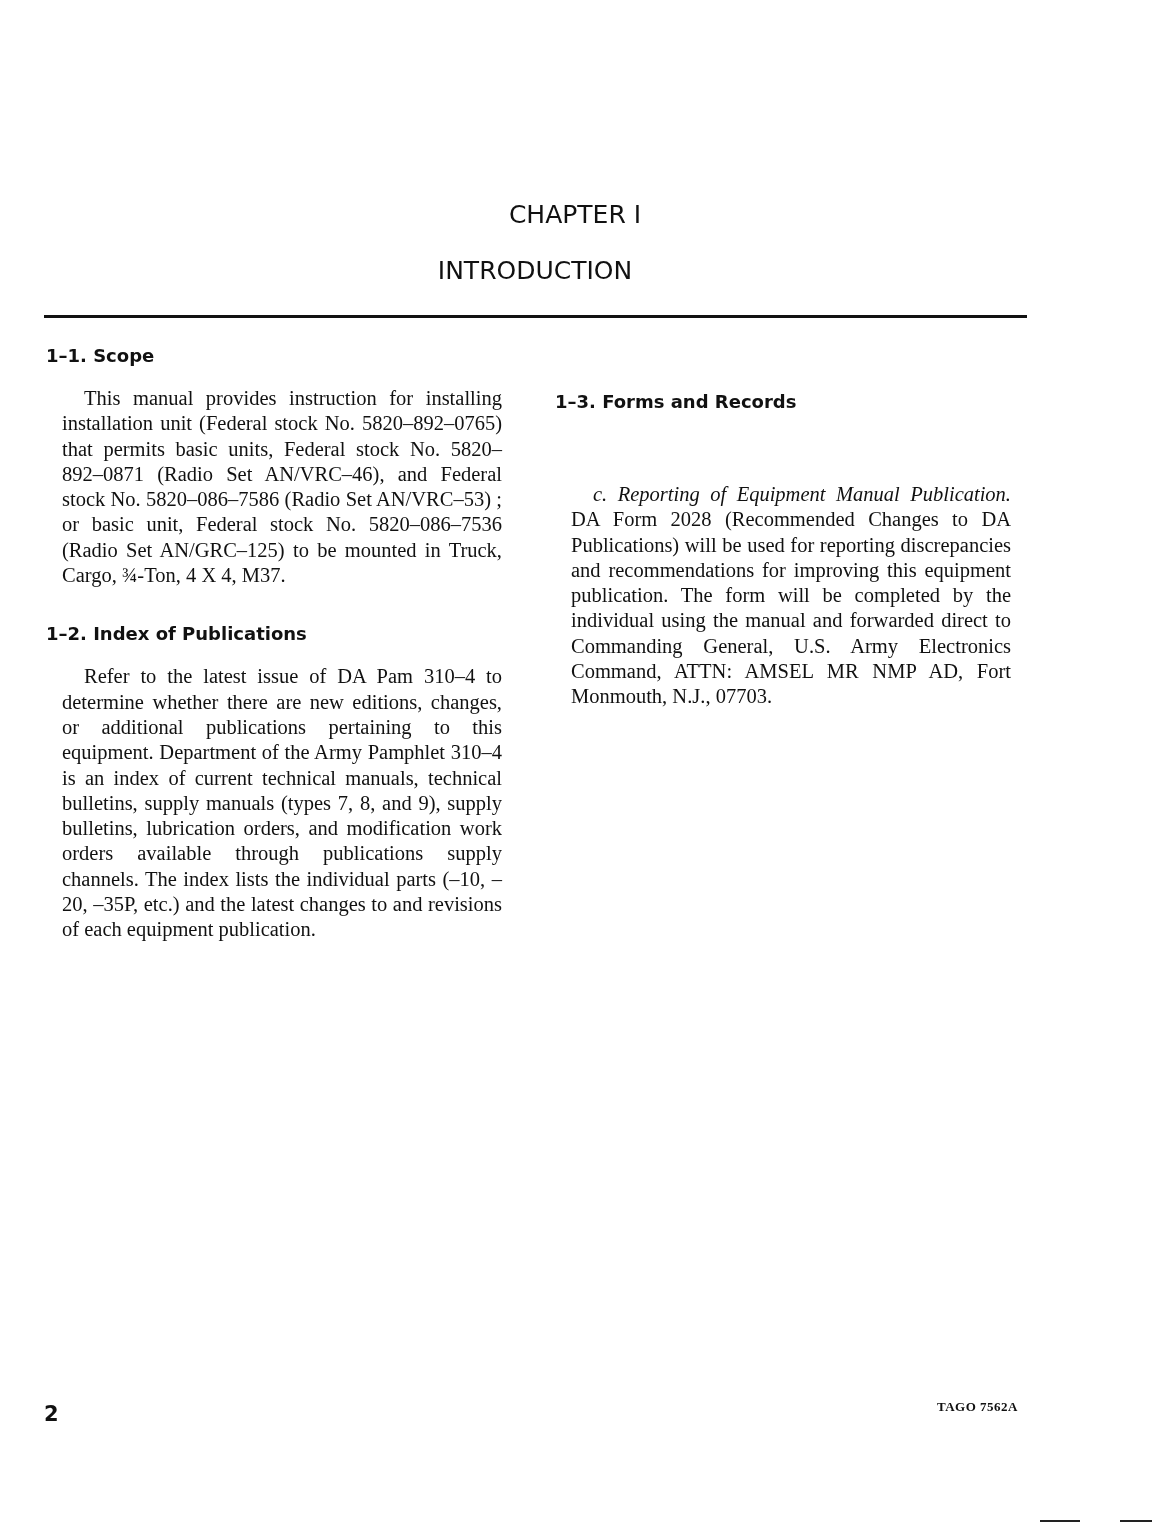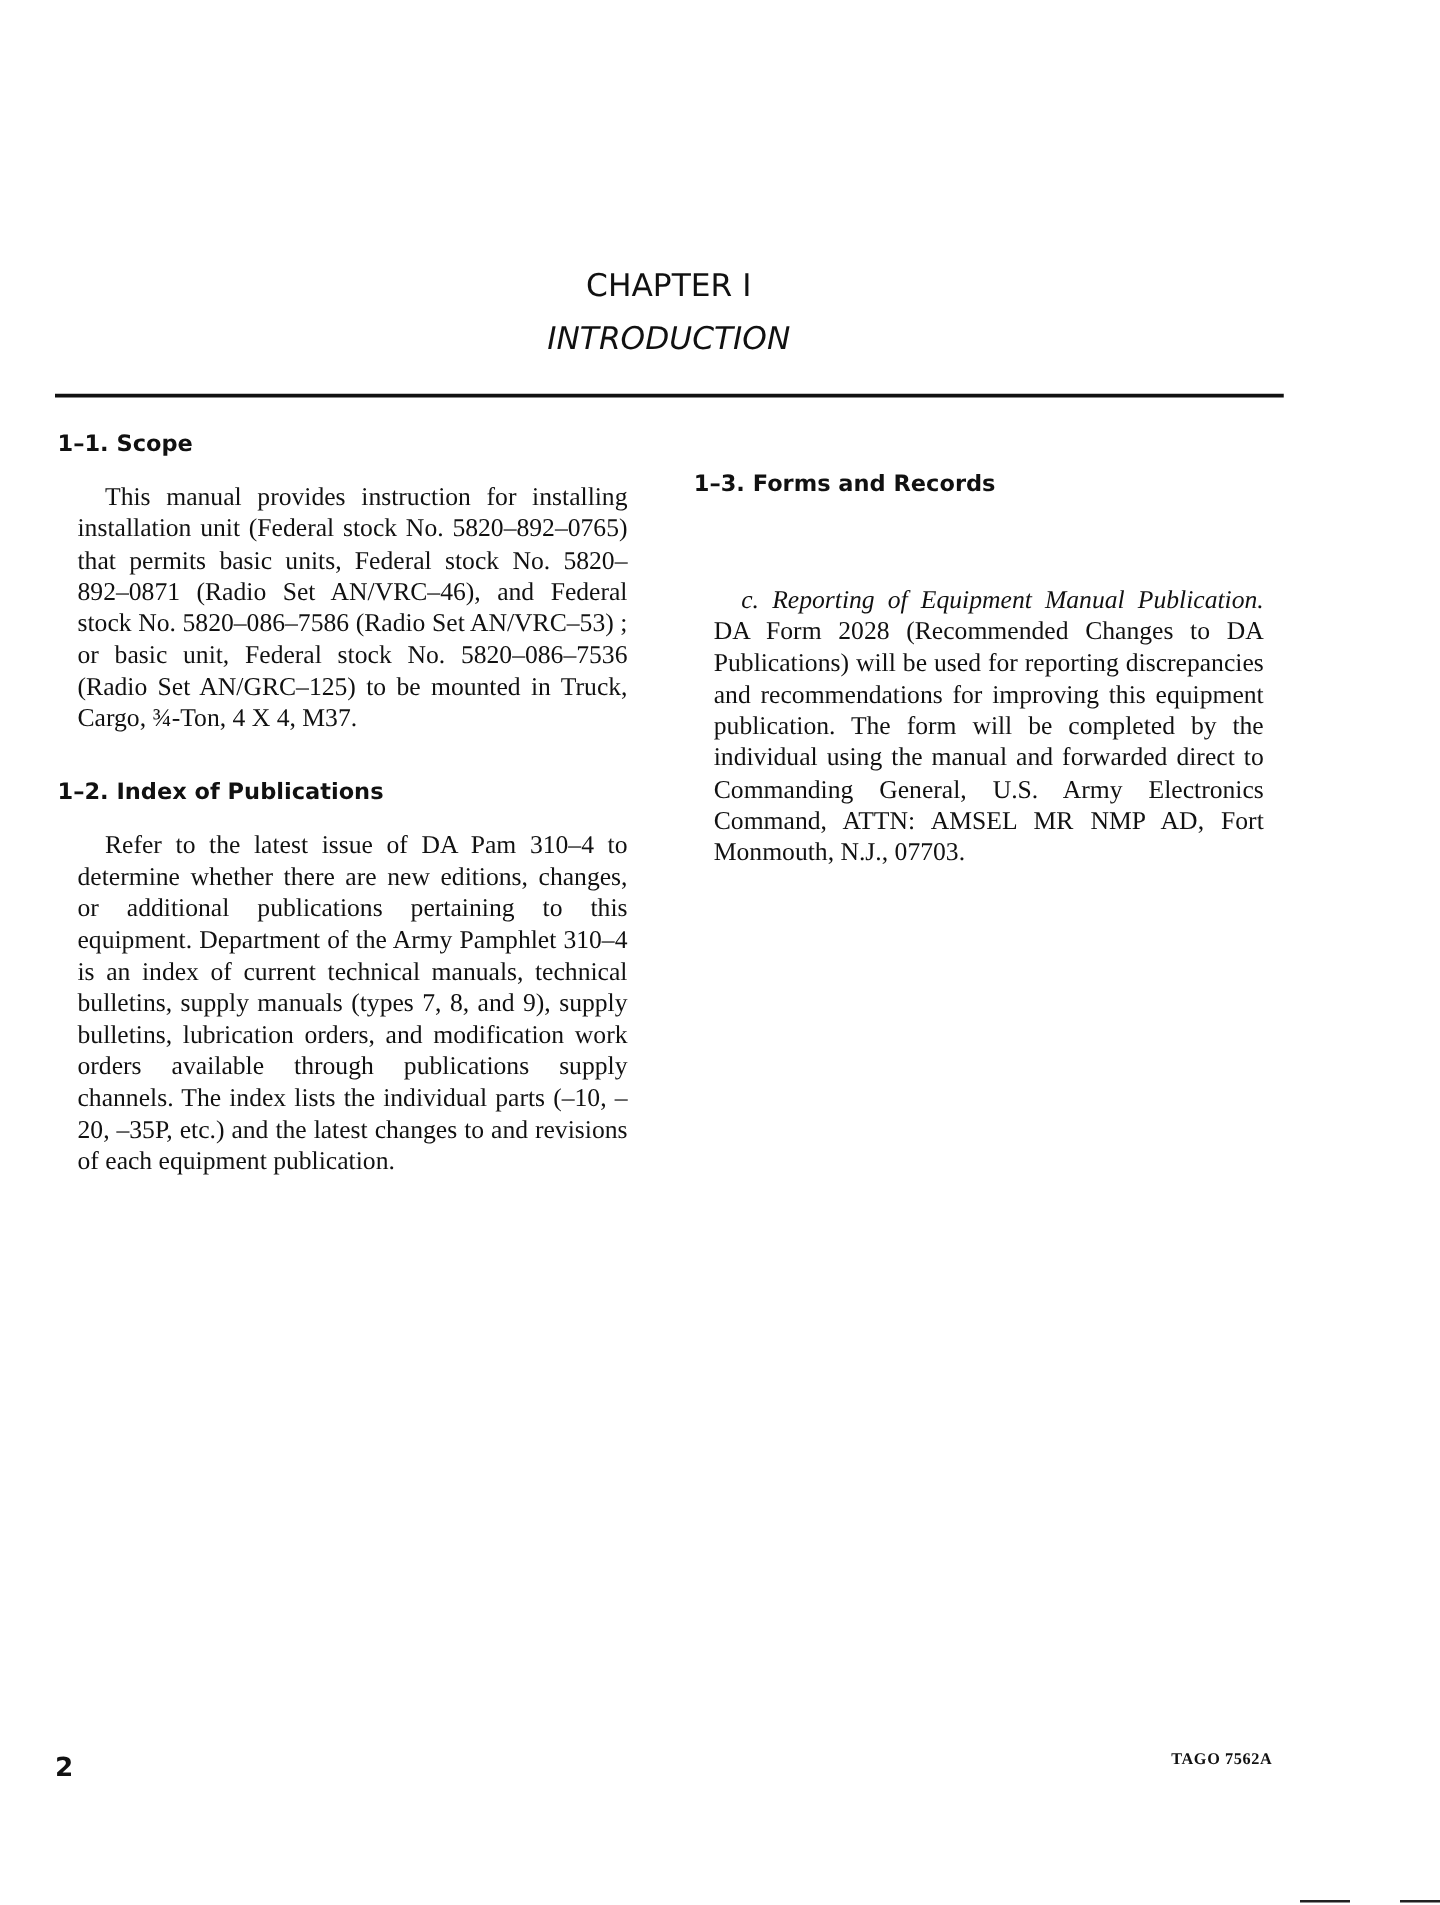--- a/index.html
+++ b/index.html
@@ -18,36 +18,36 @@
     .chapter-heading {
       position: absolute;
       left: 0;
       width: 1070px;
       text-align: center;
       font-family: "DejaVu Sans", "Liberation Sans", sans-serif;
       font-size: 25px;
       letter-spacing: 0px;
       color: #111;
     }
-    .chapter-num { top: 214px; }
-    .chapter-title { top: 256px; font-style: italic; }
+    .chapter-num { top: 200px; padding-left: 40px; }
+    .chapter-title { top: 256px; }
     .rule {
       position: absolute;
       left: 44px;
       top: 315px;
       width: 983px;
       height: 3px;
       background: #111;
     }
     .col {
       position: absolute;
       width: 472px;
     }
     .col-left { left: 46px; top: 342px; }
-    .col-right { left: 555px; top: 374px; }
+    .col-right { left: 555px; top: 388px; }
     .sec-title {
       font-family: "DejaVu Sans", "Liberation Sans", sans-serif;
       font-weight: bold;
       font-size: 18px;
       margin: 0 0 2px 0;
       line-height: 28px;
       color: #111;
     }
     .para {
       font-family: "Liberation Serif", "DejaVu Serif", serif;

